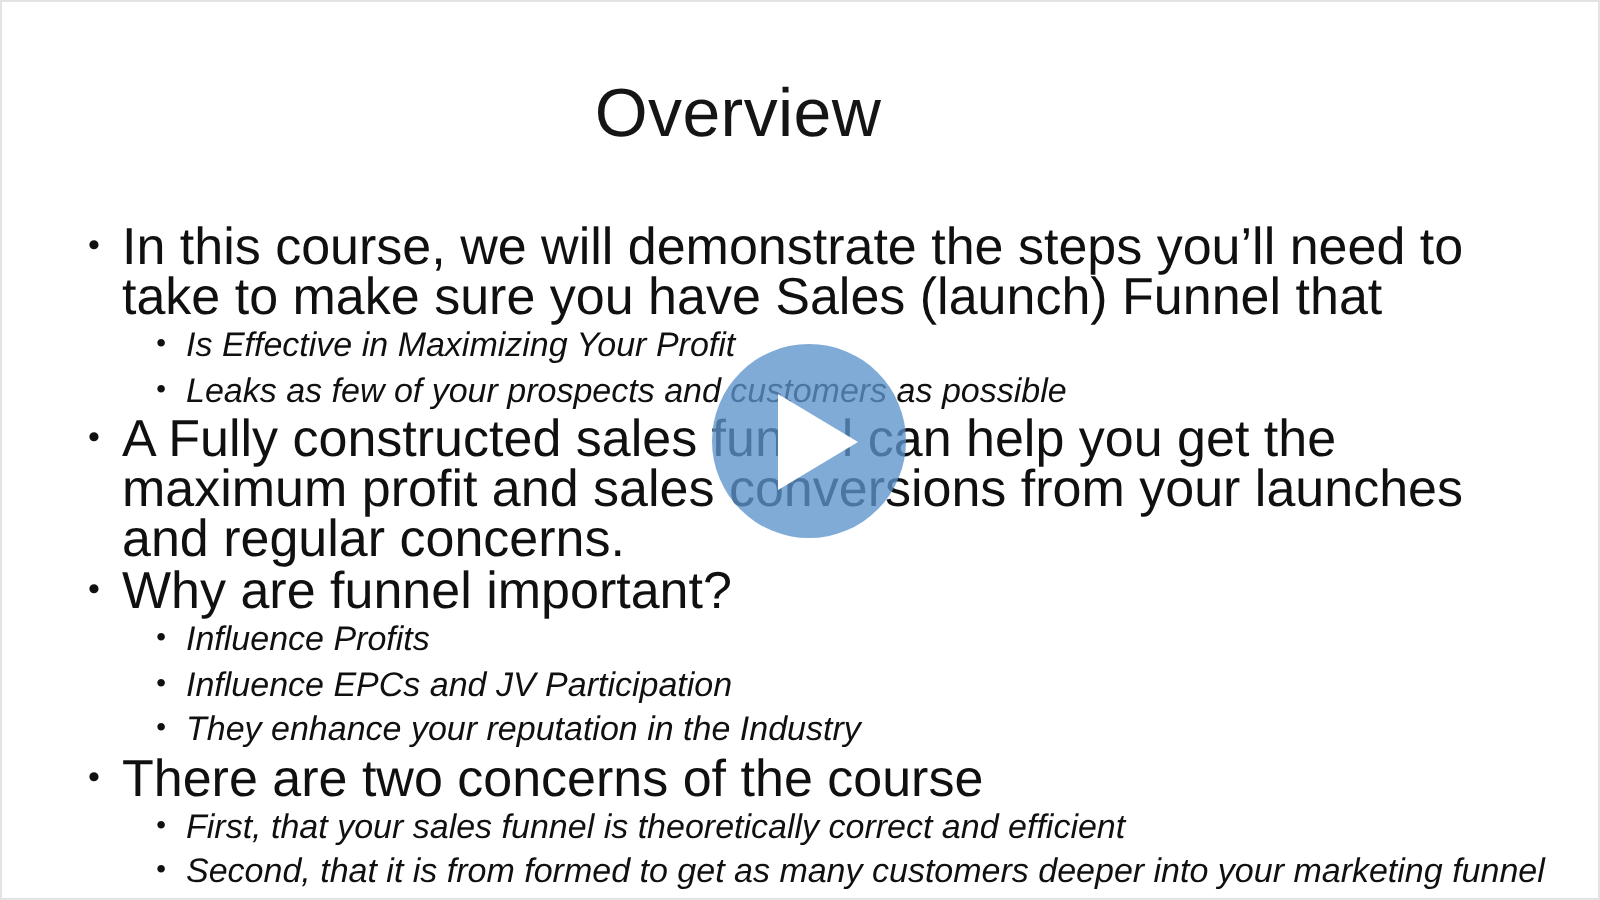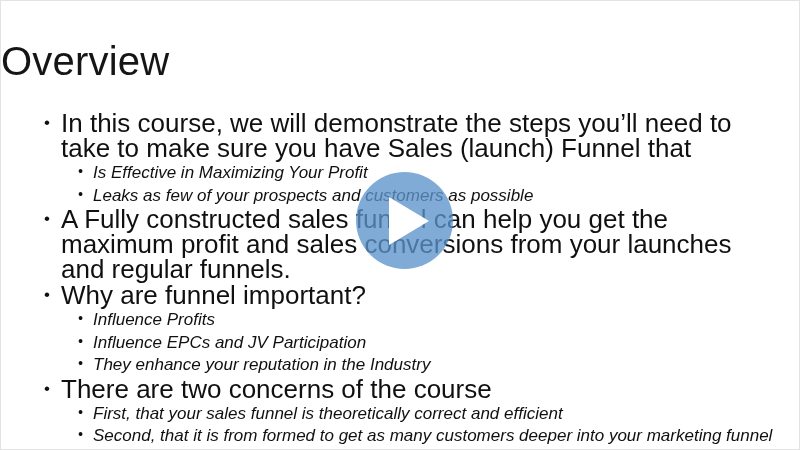--- a/index.html
+++ b/index.html
@@ -22,21 +22,22 @@
   #slide-canvas {
     position: absolute;
     inset: 0;
     background: #ffffff;
   }
   .slide-title {
     position: absolute;
     top: 38px;
     left: 0;
     width: 736px;
-    font-size: 40px;
+    text-align: center;
+    font-size: 34px;
     font-weight: 400;
     color: #151515;
     letter-spacing: 0.2px;
     line-height: 1.1;
   }
   .body-list {
     position: absolute;
     top: 110px;
     left: 38px;
     width: 742px;
@@ -102,21 +103,21 @@
 
 <div id="slide-viewer">
   <div id="slide-canvas">
 
     <div class="slide-title">Overview</div>
 
     <div class="body-list">
         <p class="lvl1">In this course, we will demonstrate the steps you’ll need to take to make sure you have Sales (launch) Funnel that</p>
         <p class="lvl2">Is Effective in Maximizing Your Profit</p>
         <p class="lvl2">Leaks as few of your prospects and customers as possible</p>
-        <p class="lvl1">A Fully constructed sales funnel can help you get the maximum profit and sales conversions from your launches and regular funnels.</p>
+        <p class="lvl1">A Fully constructed sales funnel can help you get the maximum profit and sales conversions from your launches and regular concerns.</p>
         <p class="lvl1">Why are funnel important?</p>
         <p class="lvl2">Influence Profits</p>
         <p class="lvl2">Influence EPCs and JV Participation</p>
         <p class="lvl2">They enhance your reputation in the Industry</p>
         <p class="lvl1">There are two concerns of the course</p>
         <p class="lvl2">First, that your sales funnel is theoretically correct and efficient</p>
         <p class="lvl2">Second, that it is from formed to get as many customers deeper into your marketing funnel as possible.</p>
       </div>
 
   </div>

